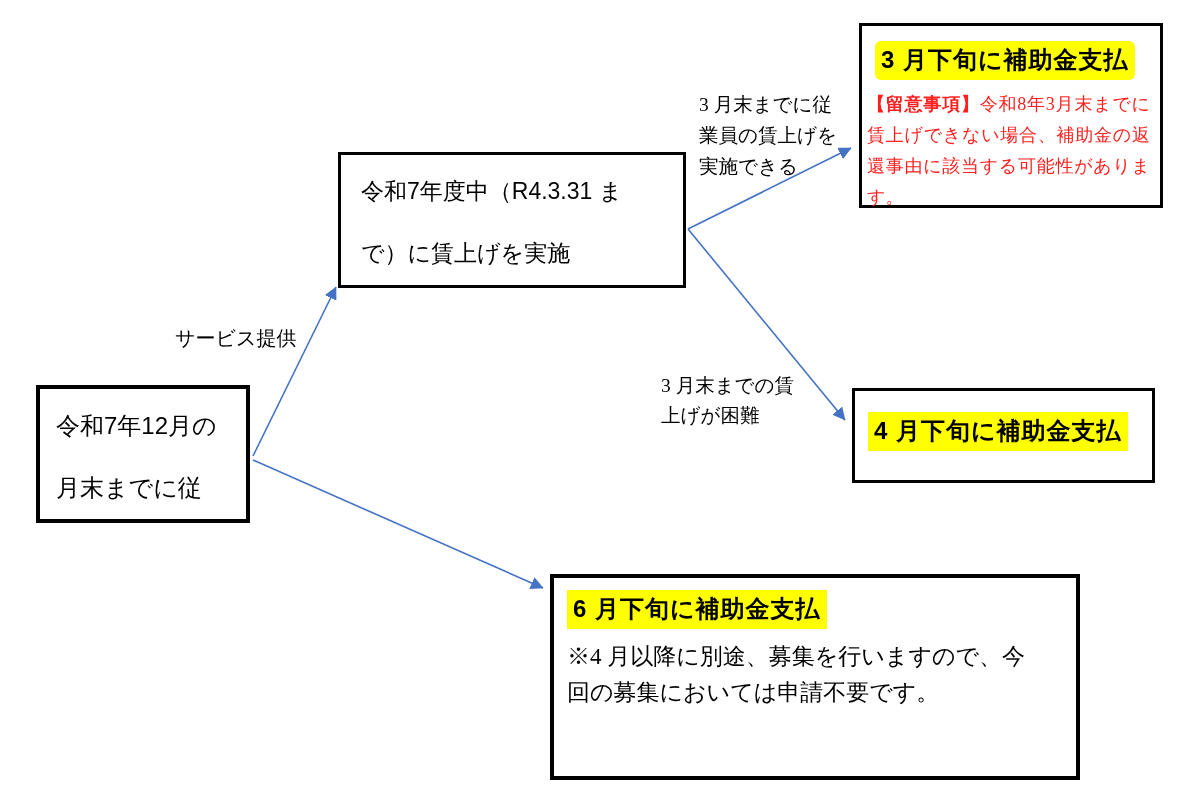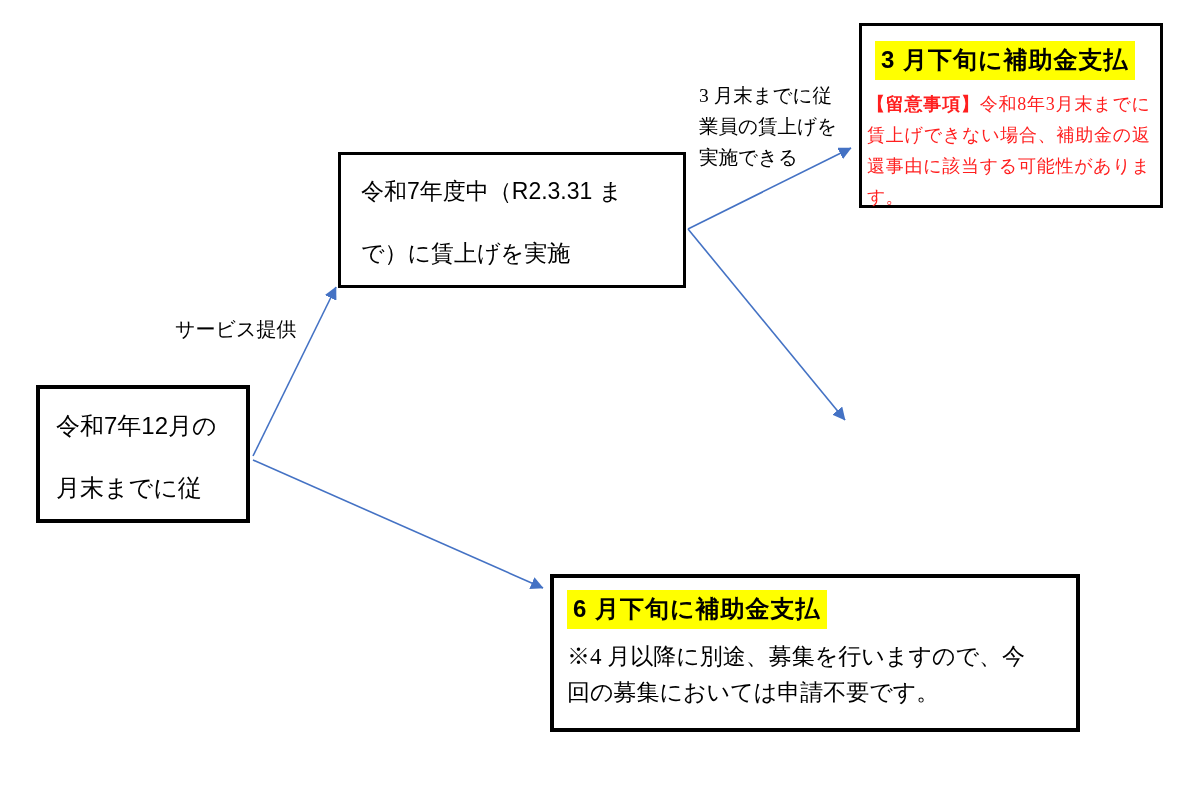--- a/index.html
+++ b/index.html
@@ -5,34 +5,34 @@
   html,body{margin:0;padding:0;background:#ffffff;}
   #canvas{
     position:relative;width:1178px;height:800px;background:#ffffff;overflow:hidden;
     font-family:"Liberation Sans",sans-serif;
   }
   .box{
     position:absolute;background:#ffffff;border:3px solid #000000;box-sizing:border-box;
   }
   .pre{white-space:pre-line;}
   .gothic{font-family:"Liberation Sans",sans-serif;}
-  .mincho{font-family:"Liberation Serif",serif;}
+  .mincho{font-family:"Liberation Serif",serif;margin-top:9px;}
 
   
   #box-service{left:36px;top:385px;width:214px;height:138px;border-width:4px;}
   #box-service .body{margin:6px 0 0 16px;font-size:24px;line-height:62px;color:#000;}
   #box-raise{left:338px;top:152px;width:348px;height:136px;}
   #box-raise .body{margin:5px 0 0 20px;font-size:23px;line-height:62px;color:#000;}
   #box-march{left:859px;top:23px;width:304px;height:185px;}
-  #box-march .title{margin:15px 0 0 13px;}
+  #box-march .title{margin:15px 0 0 13px;border-radius:6px;}
   #box-march .note{margin:9px 10px 0 5px;font-size:18px;line-height:31px;color:#ff1f1f;text-align:justify;}
   #box-march .note .nlabel{font-weight:bold;}
   #box-april{left:852px;top:388px;width:303px;height:95px;}
   #box-april .title{margin:21px 0 0 13px;}
-  #box-june{left:550px;top:574px;width:530px;height:158px;border-width:4px;}
+  #box-june{left:550px;top:574px;width:530px;height:206px;border-width:4px;}
   #box-june .title{margin:12px 0 0 13px;}
   #box-june .note{margin:10px 0 0 13px;font-size:23px;line-height:36px;color:#000;}
 
   .title{
     display:inline-block;background:#ffff00;color:#000;font-weight:bold;
     font-size:24px;padding:3px 6px 4px 6px;letter-spacing:1px;
   }
 
   
   .edge-label{position:absolute;color:#000;}
@@ -61,40 +61,47 @@
     <line x1="688" y1="229" x2="845" y2="420" marker-end="url(#ah)"></line>
     <line x1="253" y1="460" x2="543" y2="588" marker-end="url(#ah)"></line>
   </svg>
 
   <div class="box gothic" id="box-service">
     <div class="body pre">令和7年12月の
 月末までに従</div>
   </div>
 
   <div class="box gothic" id="box-raise">
-    <div class="body pre">令和7年度中（R2.3.31 ま
+    <div class="body pre">令和7年度中（R4.3.31 ま
 で）に賃上げを実施</div>
   </div>
 
   <div class="box" id="box-march">
     <div>
       <span class="title gothic">3 月下旬に補助金支払</span>
     </div>
     <div class="note mincho">
       <span class="nlabel">【留意事項】</span><span>令和8年3月末までに賃上げできない場合、補助金の返還事由に該当する可能性があります。</span>
     </div>
   </div>
 
+  <div class="box" id="box-april">
+    <div>
+      <span class="title gothic">4 月下旬に補助金支払</span>
+    </div>
+  </div>
 
   <div class="box" id="box-june">
     <div>
       <span class="title gothic">6 月下旬に補助金支払</span>
     </div>
     <div class="note mincho pre">※4 月以降に別途、募集を行いますので、今
 回の募集においては申請不要です。</div>
   </div>
 
   <div class="edge-label mincho" id="lbl-providing">サービス提供</div>
   <div class="edge-label mincho pre" id="lbl-can-raise">3 月末までに従
 業員の賃上げを
 実施できる</div>
+  <div class="edge-label mincho pre" id="lbl-cannot-raise">3 月末までの賃
+上げが困難</div>
 
 </div>
 
 </body></html>

